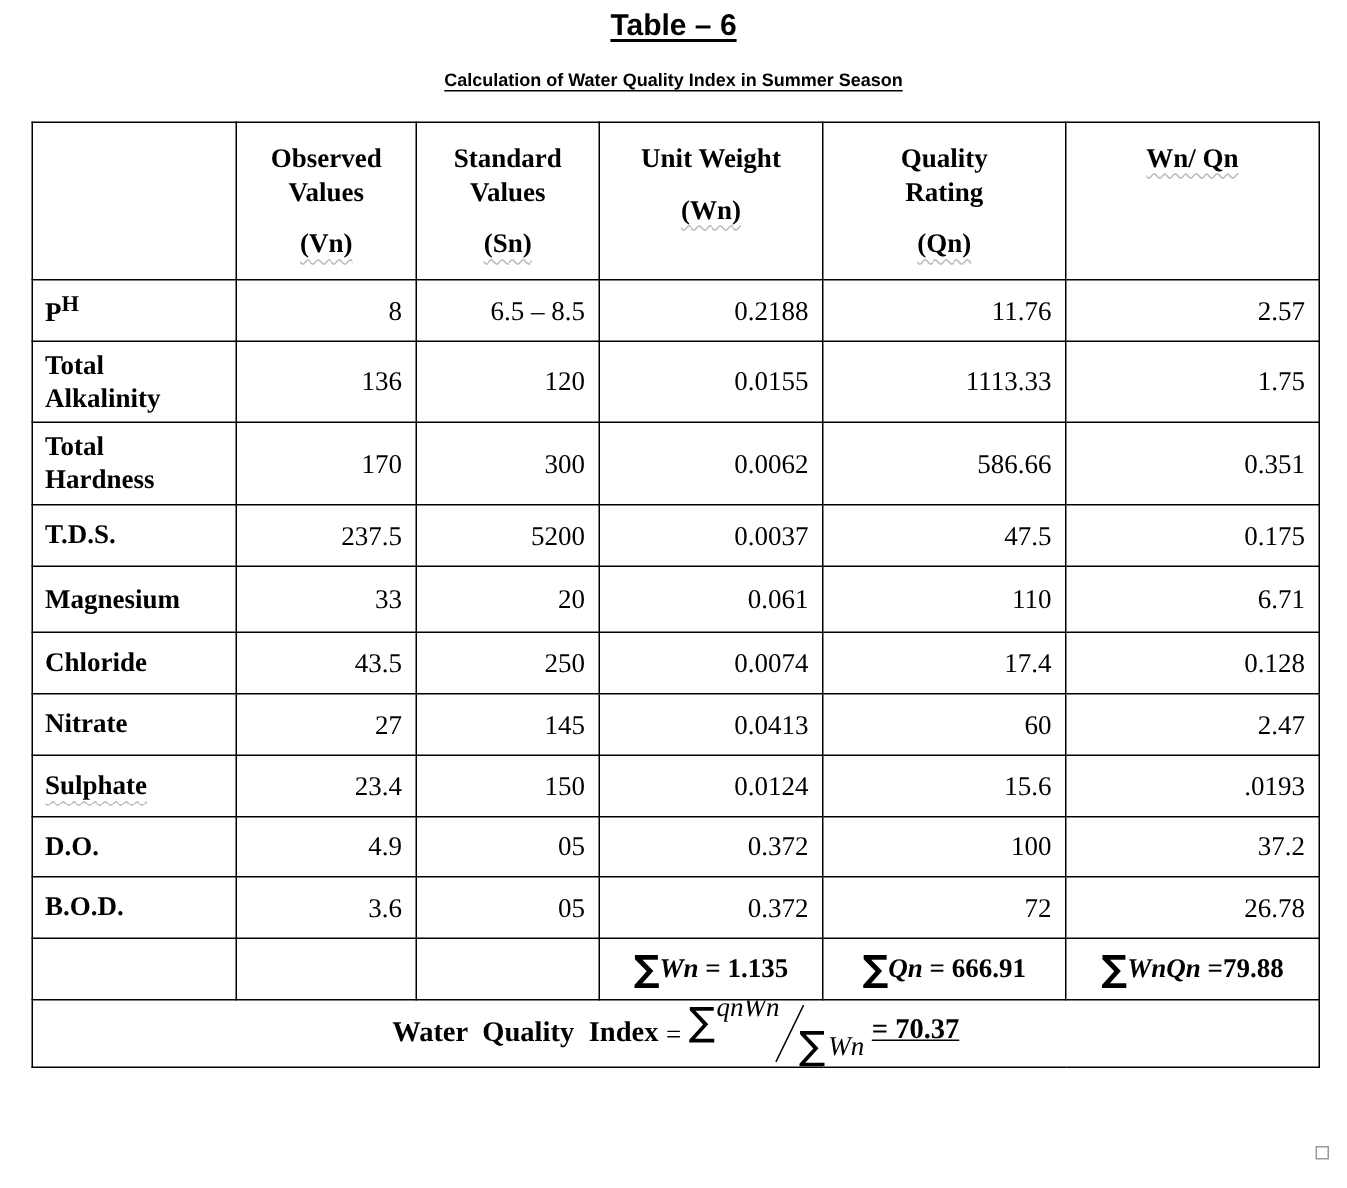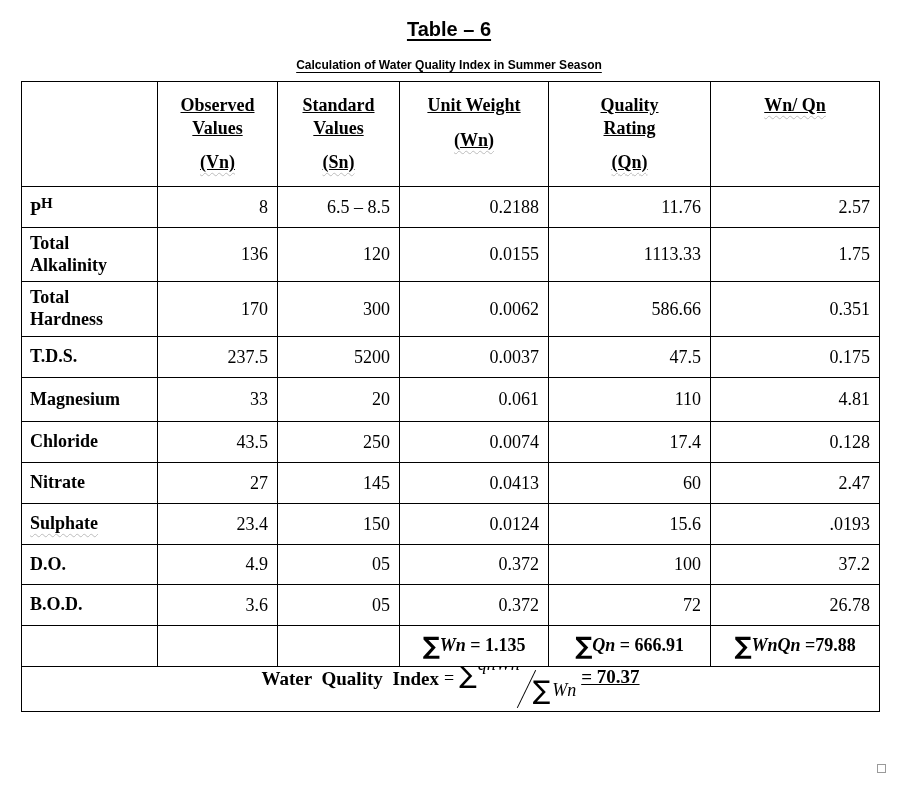--- a/index.html
+++ b/index.html
@@ -4,32 +4,32 @@
 <style>
   html,body{margin:0;padding:0;background:#fff;}
   body{
     width:898px;height:792px;position:relative;
     font-family:"Liberation Serif","DejaVu Serif",serif;
     color:#000;
   }
   
   .titles{position:absolute;top:6px;left:0;width:898px;text-align:center;
     font-family:"Liberation Sans","DejaVu Sans",sans-serif;font-weight:bold;}
-  .doc-title{font-size:20px;text-decoration:underline;text-underline-offset:3px;display:inline-block;margin-top:12px;}
+  .doc-title{font-size:20px;text-decoration:underline;text-underline-offset:3px;display:inline-block;}
   .doc-subtitle{font-size:12px;text-decoration:underline;text-underline-offset:3px;display:inline-block;margin-top:17px;}
   
   table.wqi{
     position:absolute;left:21px;top:81px;
     border-collapse:collapse;table-layout:fixed;width:858px;
   }
   table.wqi td{border:1px solid #000;font-size:18px;overflow:hidden;}
   col.c0{width:136px}col.c1{width:120px}col.c2{width:122px}
   col.c3{width:149px}col.c4{width:162px}col.c5{width:169px}
   
-  tr.hdr{height:105px;text-decoration:underline;}
+  tr.hdr{height:105px;}
   tr.hdr td{vertical-align:top;text-align:center;font-weight:bold;padding-top:12px;}
   .hdr-main{display:block;white-space:pre-line;line-height:1.25;}
   .hdr-sub{display:block;margin-top:13px;}
   
   td.param{font-weight:bold;padding-left:8px;vertical-align:middle;}
   td.param .pname{white-space:pre-line;line-height:1.2;display:inline-block;}
   td.num{text-align:right;padding-right:9px;vertical-align:middle;}
   tr.r-s{height:41px}
   tr.r-m{height:54px}
   tr.r-m2{height:55px}
@@ -44,21 +44,21 @@
     text-underline-offset:4px;
   }
   
   tr.sums{height:41px;}
   tr.sums td{text-align:center;vertical-align:middle;font-weight:bold;padding:0 2px;}
   .sigma{font-family:"DejaVu Sans",sans-serif;font-size:24px;font-weight:bold;vertical-align:-3px;line-height:1;}
   .sumvar{font-style:italic;font-size:18px;}
   
   tr.formula{height:44px;}
   tr.formula td{vertical-align:middle;}
-  .formula-wrap{display:flex;align-items:flex-start;justify-content:center;gap:5px;}
+  .formula-wrap{display:flex;align-items:center;justify-content:center;gap:5px;}
   .f-label{font-weight:bold;font-size:19px;word-spacing:5px;}
   .f-eq{font-size:18px;}
   .frac-top{transform:translateY(-7px);display:inline-block;}
   .frac-top .sigma{font-weight:normal;font-size:26px;}
   .frac-top i{font-size:18px;position:relative;top:-10px;margin-left:1px;}
   .f-slash{display:inline-block;width:0;height:42px;border-left:1.6px solid #000;transform:rotate(26deg);margin:0 1px;}
   .frac-bottom{transform:translateY(9px);display:inline-block;}
   .frac-bottom .sigma{font-weight:normal;font-size:26px;}
   .frac-bottom i{font-size:18px;margin-left:2px;}
   .f-result{font-weight:bold;font-size:19px;transform:translateY(-2px);text-decoration:underline;}
@@ -151,21 +151,21 @@
     <td class="num">0.175</td>
   </tr>
 
 
   <tr class="r-c">
     <td class="param"><span class="pname">Magnesium</span></td>
     <td class="num">33</td>
     <td class="num">20</td>
     <td class="num">0.061</td>
     <td class="num">110</td>
-    <td class="num">4.81</td>
+    <td class="num">6.71</td>
   </tr>
 
   <tr class="r-s">
     <td class="param"><span class="pname">Chloride</span></td>
     <td class="num">43.5</td>
     <td class="num">250</td>
     <td class="num">0.0074</td>
     <td class="num">17.4</td>
     <td class="num">0.128</td>
   </tr>

